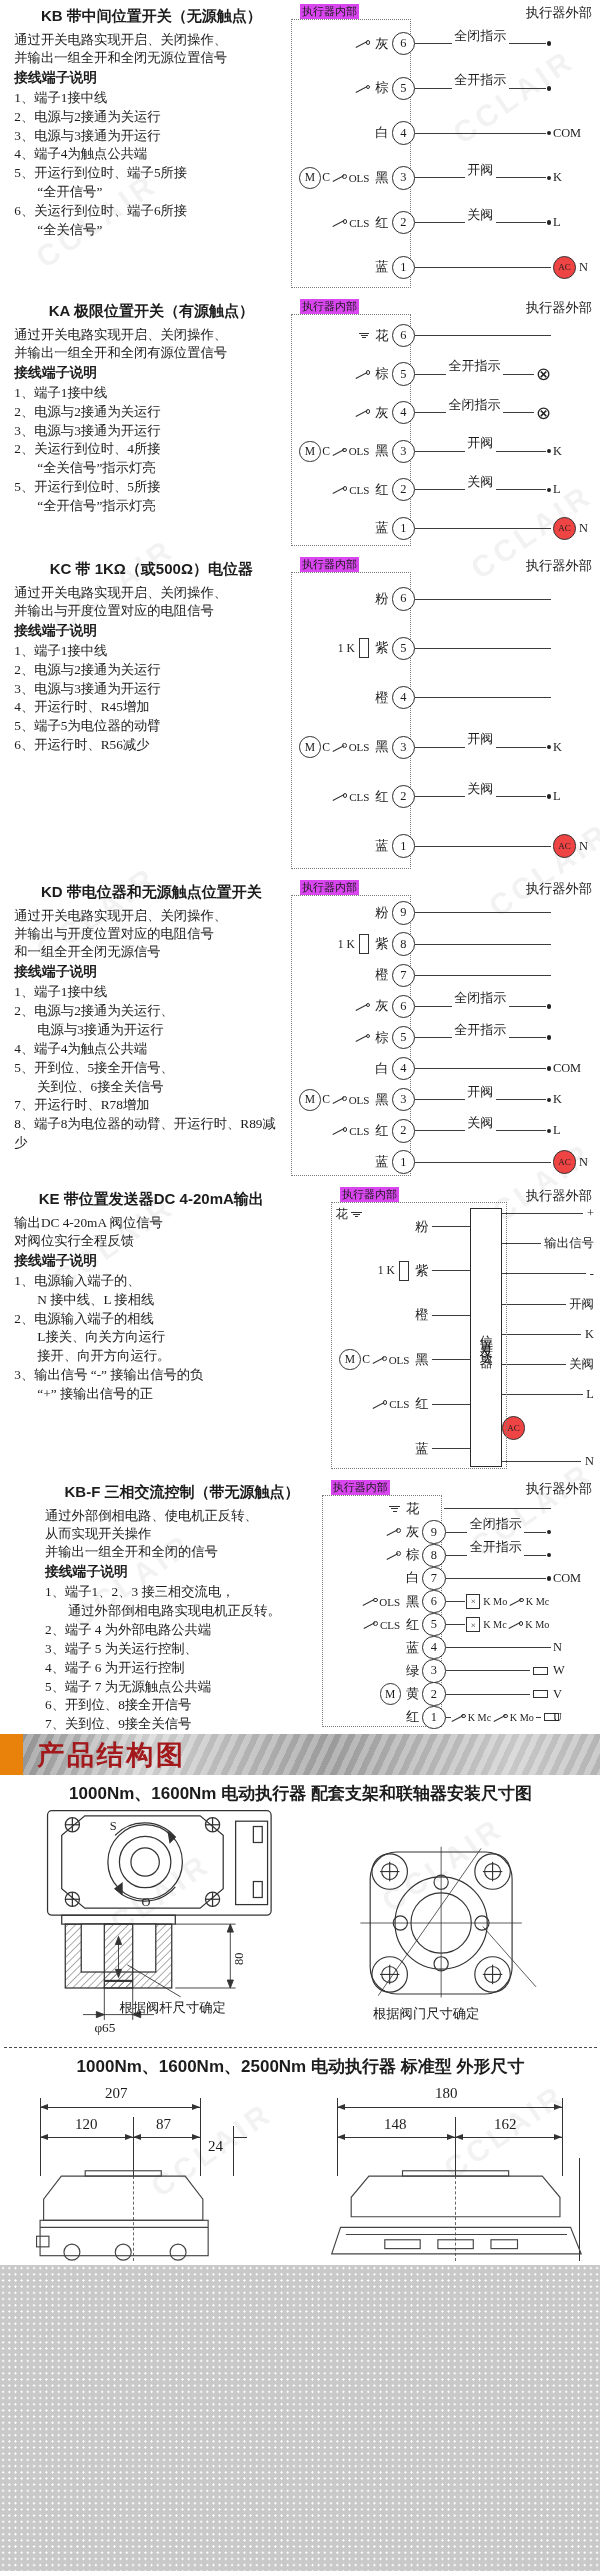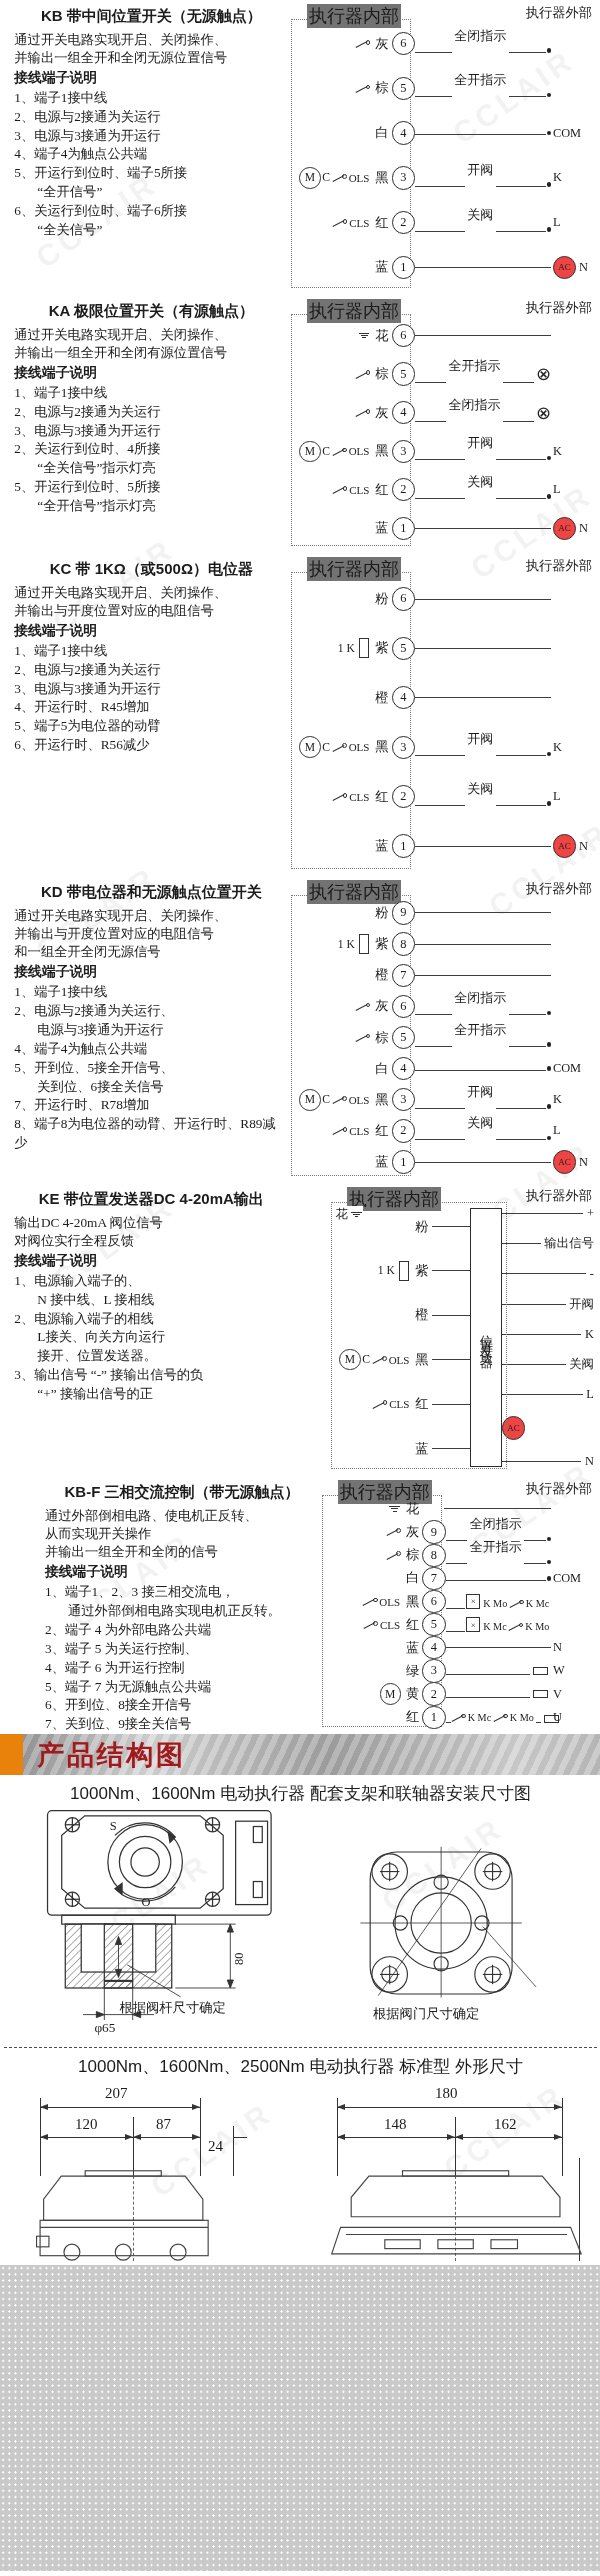--- a/index.html
+++ b/index.html
@@ -16,28 +16,28 @@
   .spec-right{flex:1;position:relative;min-width:0}
   .spec-title{font-family:"Liberation Sans",sans-serif;font-weight:bold;font-size:15px;text-align:center;margin:3.6px 0 4.4px 0}
   .desc-line{font-size:13.3px;line-height:1.38}
   .term-head{font-family:"Liberation Sans",sans-serif;font-weight:bold;font-size:13.8px;margin:1.8px 0;line-height:1.3}
   .item{font-size:13.3px;line-height:1.42}
   .item.indent{padding-left:23px}
 
   
   .diag{position:relative;height:100%;display:flex;flex-direction:column;padding:19.5px 1.8px 5.3px 0;box-sizing:border-box;font-family:"Liberation Serif",serif}
   .diag-frame{position:absolute;left:2.7px;top:17px;bottom:7.1px;width:118px;border:1.2px dotted #7a7a7a;z-index:0}
-  .diag-in{position:absolute;top:2.7px;left:19px;font-size:18px;background:#737373;padding:0 1.8px}
+  .diag-in{position:absolute;top:2.7px;left:12px;font-size:11px;background:#d946ef;padding:0 1.8px}
   .diag-out{position:absolute;top:2.7px;right:3.6px;font-size:13.3px}
   .drow{display:flex;align-items:center;flex:1;position:relative;z-index:1;min-height:0}
   .dz-left{width:82px;flex:none;display:flex;justify-content:flex-end;align-items:center;gap:0.9px;padding-right:1.8px}
   .dz-wire{width:19.5px;flex:none;text-align:center;font-size:13.3px}
   .dz-circle{width:21.3px;height:21.3px;flex:none;border:1.4px solid #2b2b2b;border-radius:50%;display:flex;align-items:center;justify-content:center;font-size:12.4px;background:#fff}
   .dz-circle-sp{width:21.3px;flex:none}
-  .dz-mid{flex:1;display:flex;align-items:flex-end;min-width:0}
+  .dz-mid{flex:1;display:flex;align-items:center;min-width:0}
   .wl{flex:1;border-top:1.3px solid #3d3d3d;min-width:5.3px}
   .mlabel{font-size:13px;margin:0 2.7px;position:relative;top:-8px;white-space:nowrap}
   .dz-right{width:41px;flex:none;display:flex;align-items:center;gap:2.7px;font-size:12.4px;padding-left:1.8px}
   .swg{display:inline-block;width:15px;height:10.7px;position:relative;flex:none}
   .swg::before{content:"";position:absolute;left:0.9px;bottom:0.9px;width:13.3px;border-top:1.4px solid #333;transform:rotate(-28deg);transform-origin:left bottom}
   .swg::after{content:"";position:absolute;right:0;bottom:4.4px;width:2.7px;height:2.7px;border:0.9px solid #333;border-radius:50%}
   .gnd{display:inline-flex;flex-direction:column;align-items:center;gap:1.3px;width:12.4px;flex:none}
   .gnd i{display:block;height:0;border-top:1.4px solid #333}
   .gnd i:nth-child(1){width:10.7px}.gnd i:nth-child(2){width:7.1px}.gnd i:nth-child(3){width:3.6px}
   .dot{width:4.4px;height:4.4px;border-radius:50%;background:#222;flex:none;margin-left:0.9px}
@@ -61,21 +61,21 @@
   .ke-ritem{display:flex;align-items:center;gap:3.6px;font-size:12.4px}
   .ke-gnd{position:absolute;left:7.1px;top:21.3px;display:flex;align-items:center;gap:2.7px;font-size:12.4px;z-index:2;background:#fff}
 
   
   .banner{height:41px;display:flex;align-items:center;position:relative;z-index:1;
     background:linear-gradient(100deg,#8f8f8f,#d8d8d8 25%,#a3a3a3 55%,#d2d2d2 85%,#bdbdbd);}
   .banner::after{content:"";position:absolute;inset:0;background:repeating-linear-gradient(115deg,rgba(255,255,255,.20) 0 6.2px,rgba(0,0,0,.05) 6.2px 12.4px)}
   .banner-accent{width:23px;height:41px;background:#e8820a;margin-right:14.2px;flex:none;position:relative;z-index:2}
   .banner-text{font-family:"Liberation Sans",sans-serif;font-weight:bold;font-size:27px;color:#a2181b;letter-spacing:2.7px;position:relative;z-index:2}
 
-  .sub-title{font-family:"Liberation Sans",sans-serif;font-weight:normal;font-size:17px;text-align:center;margin:7.1px 0 1.8px 0;position:relative;z-index:1}
+  .sub-title{font-family:"Liberation Sans",sans-serif;font-weight:bold;font-size:17px;text-align:center;margin:7.1px 0 1.8px 0;position:relative;z-index:1}
   .caption{font-size:16px;text-align:center;padding:9px 0 7.1px 107px;position:relative;z-index:1}
   .divider{border-top:1.8px dashed #4a4a4a;margin:3.6px 3.6px 5.3px 3.6px;position:relative;z-index:1}
 
   
   .drawing1{position:relative;height:236px;z-index:1}
   .d1-left{position:absolute;left:12.4px;top:0;width:284px;height:236px}
   .d1-right{position:absolute;left:348px;top:36px;width:240px;height:201px}
   .lbl{position:absolute;font-size:13.3px;white-space:nowrap}
   .stem-note{left:107px;top:192px}
   .phi{left:82px;top:213px}
@@ -637,21 +637,21 @@
       <section class="spec" style="min-height: 293px; gap: 40px;">
         <div class="spec-left">
           <div class="spec-title">KE 带位置发送器DC 4-20mA输出</div>
           <div class="desc-line">输出DC 4-20mA 阀位信号</div>
           <div class="desc-line">对阀位实行全程反馈</div>
           <div class="term-head">接线端子说明</div>
           <div class="item">1、电源输入端子的、</div>
           <div class="item indent">N 接中线、L 接相线</div>
           <div class="item">2、电源输入端子的相线</div>
           <div class="item indent">L接关、向关方向运行</div>
-          <div class="item indent">接开、位置发送器。</div>
+          <div class="item indent">接开、向开方向运行。</div>
           <div class="item">3、输出信号 “-” 接输出信号的负</div>
           <div class="item indent">“+” 接输出信号的正</div>
         </div>
         <div class="spec-right">
           <div class="diag ke">
             <div class="diag-frame" style="width: 174px;"></div>
             <span class="diag-in">执行器内部</span>
             <span class="diag-out">执行器外部</span>
             <div class="ke-gnd">
               <span>花</span>

